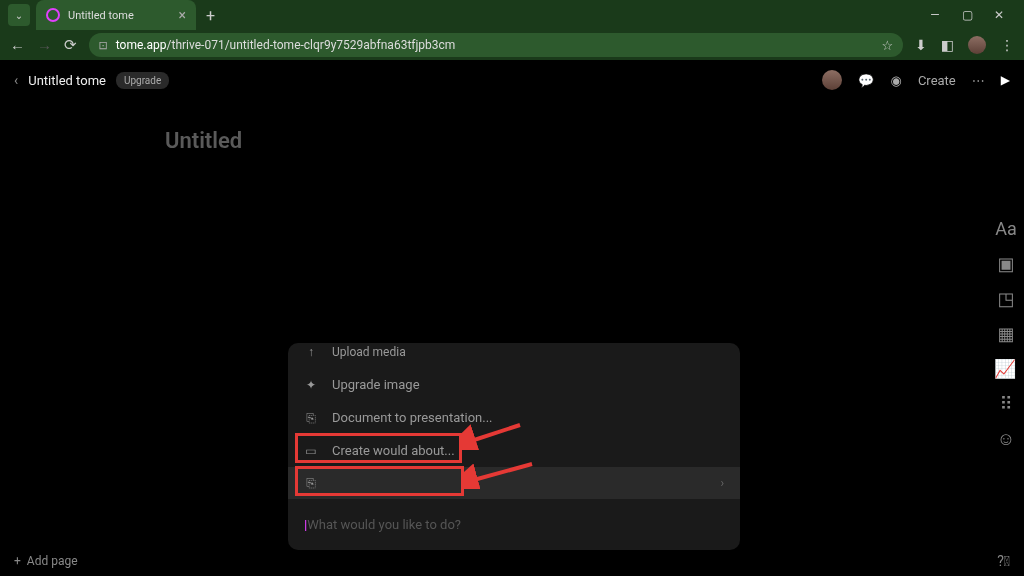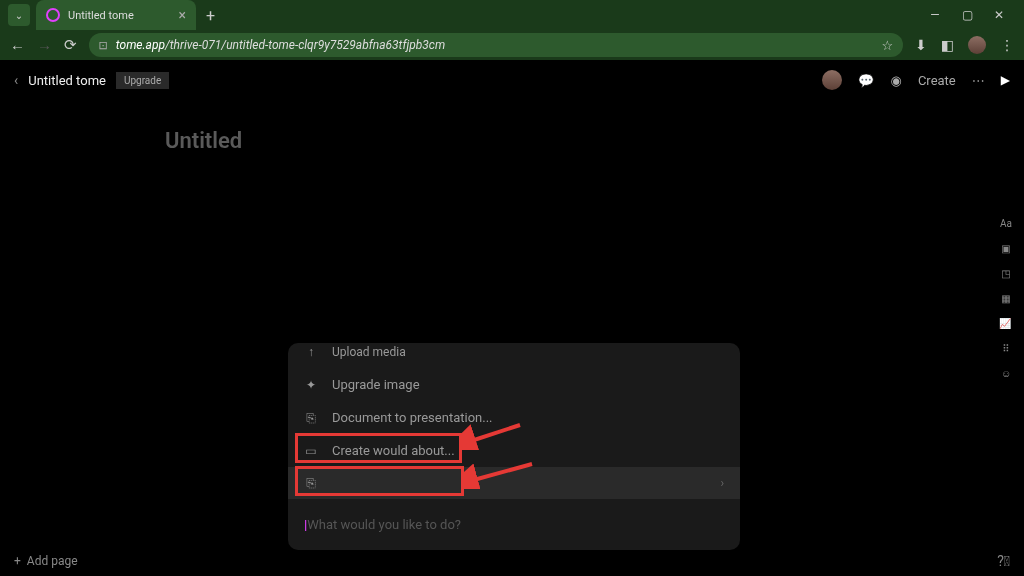--- a/index.html
+++ b/index.html
@@ -95,21 +95,20 @@
       height: 24px;
       display: flex;
       align-items: center;
       padding: 0 10px;
       gap: 8px;
     }
     .url-icon { color: #aaa; font-size: 11px; }
     .url-text {
       color: #ddd;
       font-size: 12px;
-      font-style: italic;
     }
     .url-text .domain { color: #fff; }
     .url-star {
       margin-left: auto;
       color: #ccc;
       font-size: 13px;
     }
     .addr-right {
       display: flex;
       gap: 14px;
@@ -139,21 +138,21 @@
     }
     .doc-title {
       font-size: 13px;
       color: #eee;
     }
     .upgrade-btn {
       font-size: 10px;
       color: #aaa;
       background: #2a2a2a;
       padding: 3px 8px;
-      border-radius: 0;
+      border-radius: 8px;
     }
     .header-right {
       margin-left: auto;
       display: flex;
       align-items: center;
       gap: 16px;
       color: #aaa;
       font-size: 13px;
     }
     .header-avatar {
@@ -190,21 +189,21 @@
       position: absolute;
       right: 0;
       top: 218px;
       width: 36px;
       display: flex;
       flex-direction: column;
       gap: 14px;
       align-items: center;
       color: #888;
     }
-    .right-toolbar .tool { font-size: 10px; }
+    .right-toolbar .tool { font-size: 18px; }
     
     
     .bottom-bar {
       position: absolute;
       bottom: 0;
       left: 0;
       right: 0;
       height: 30px;
       display: flex;
       align-items: center;

